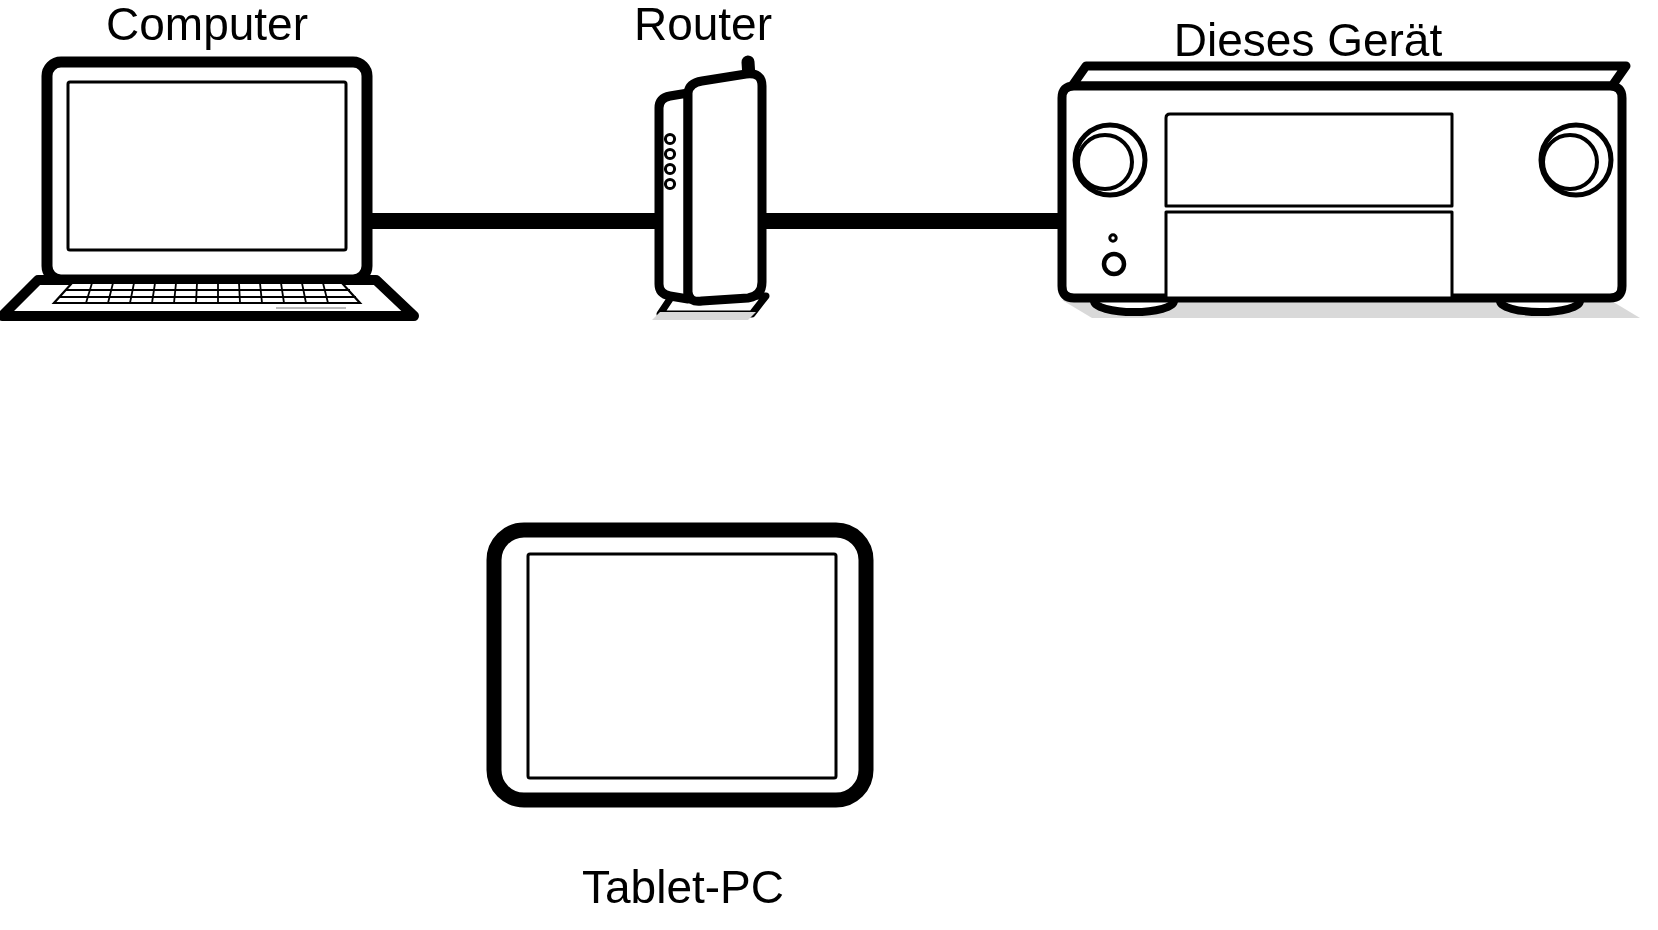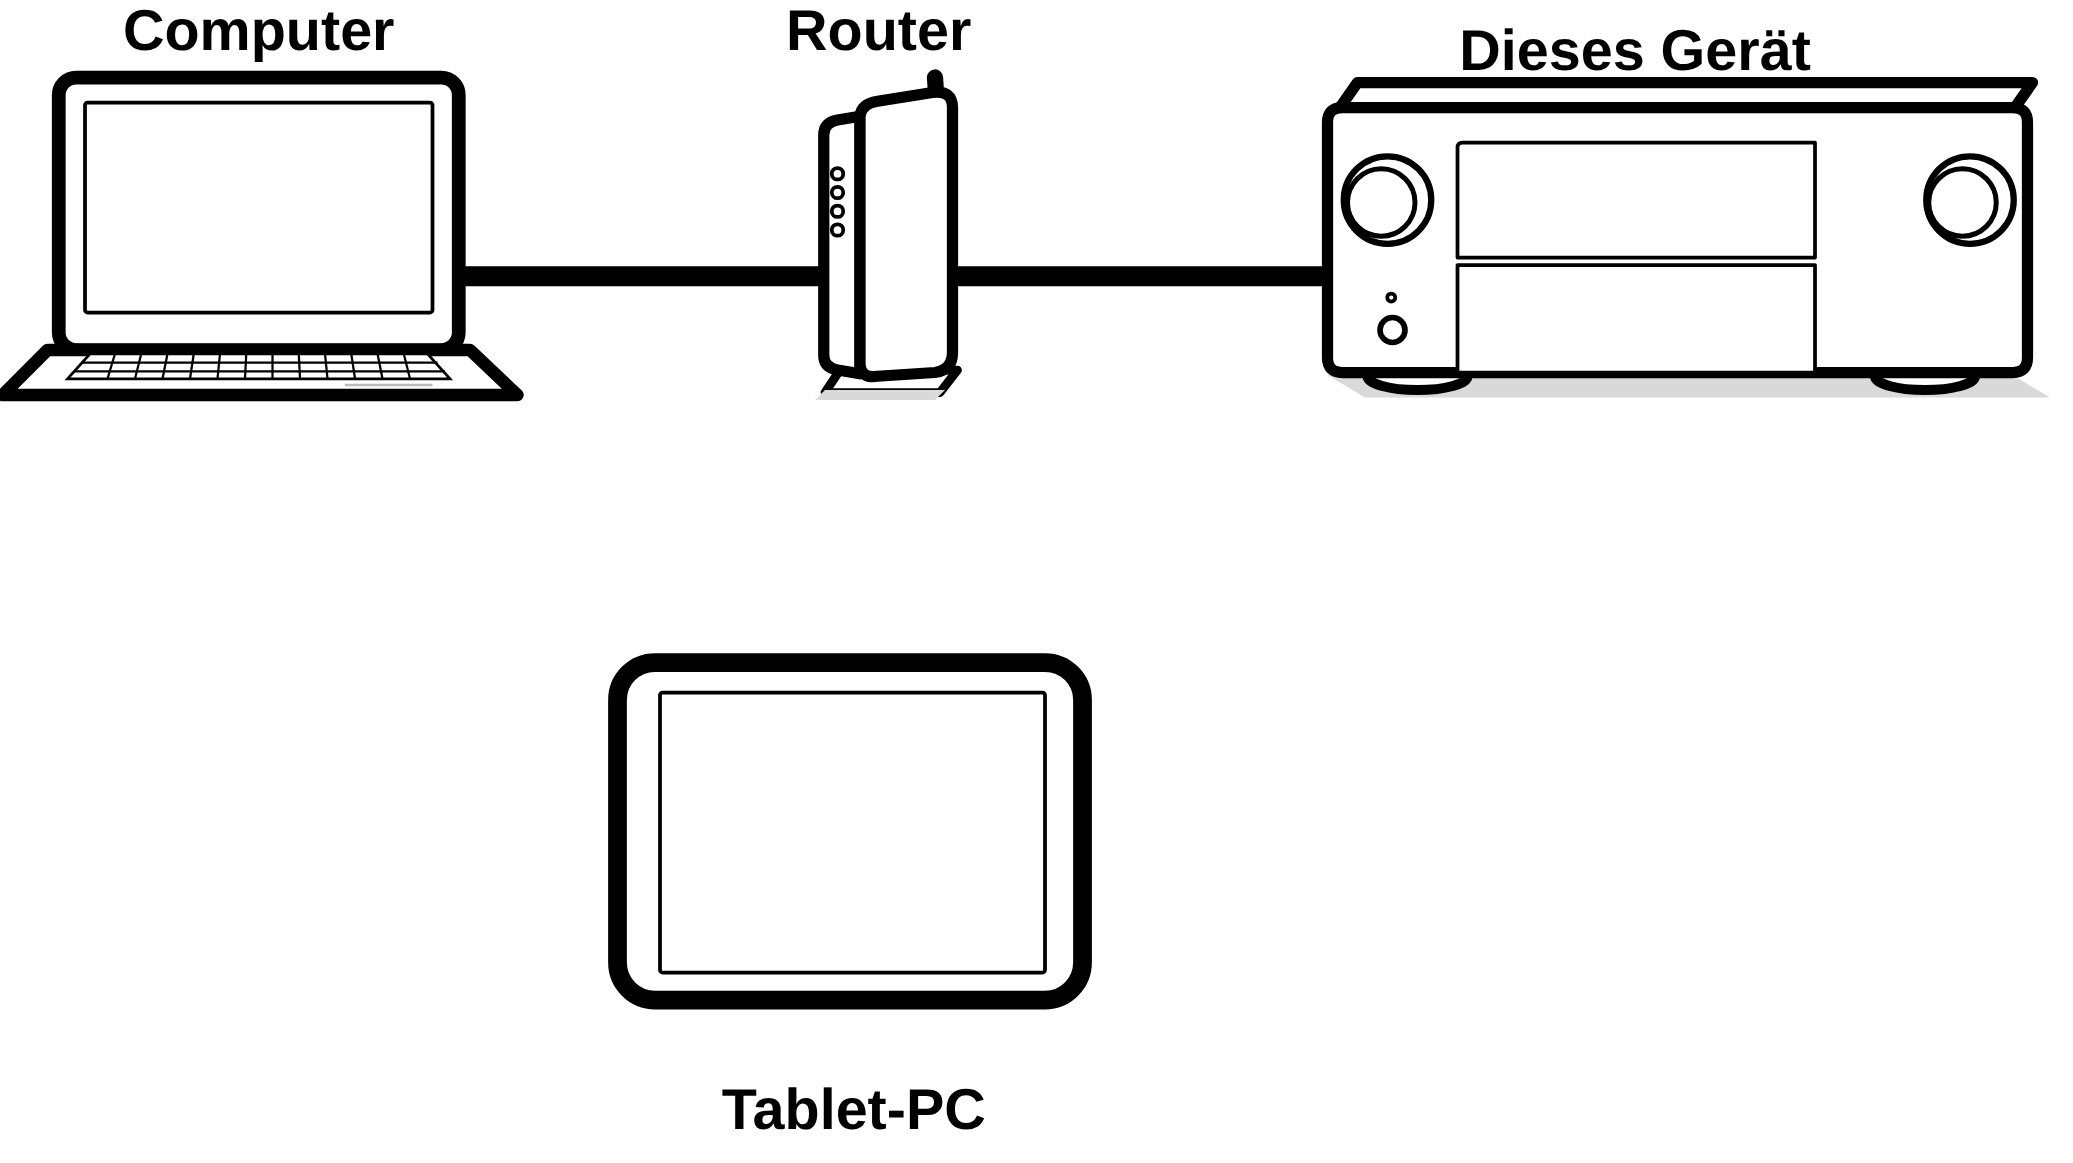--- a/index.html
+++ b/index.html
@@ -9,21 +9,20 @@
   }
   body {
     font-family: "Liberation Sans", sans-serif;
   }
   #diagram-root {
     position: relative;
     width: 1658px;
     height: 930px;
     background: #ffffff;
     overflow: hidden;
-    font-weight: bold;
   }
   #diagram-svg {
     position: absolute;
     left: 0;
     top: 0;
     width: 1658px;
     height: 930px;
     display: block;
   }
   .device-label {

